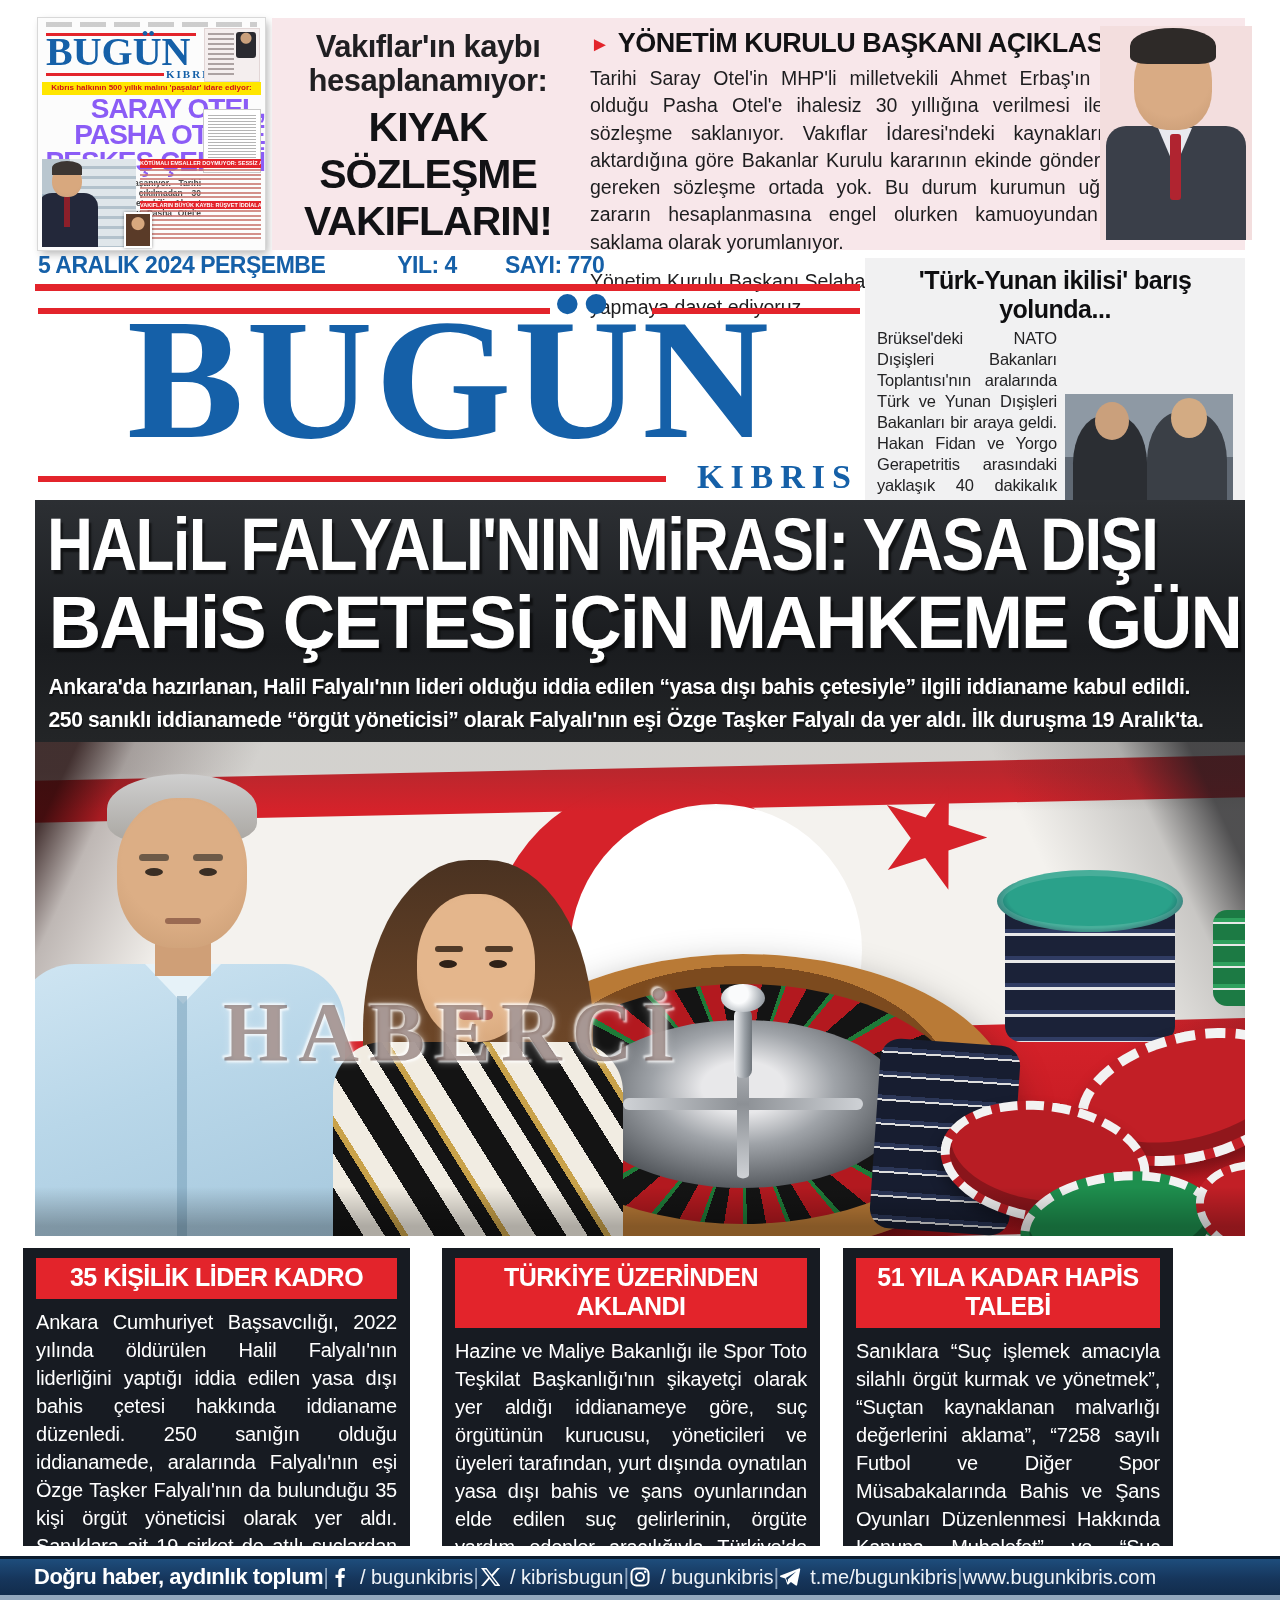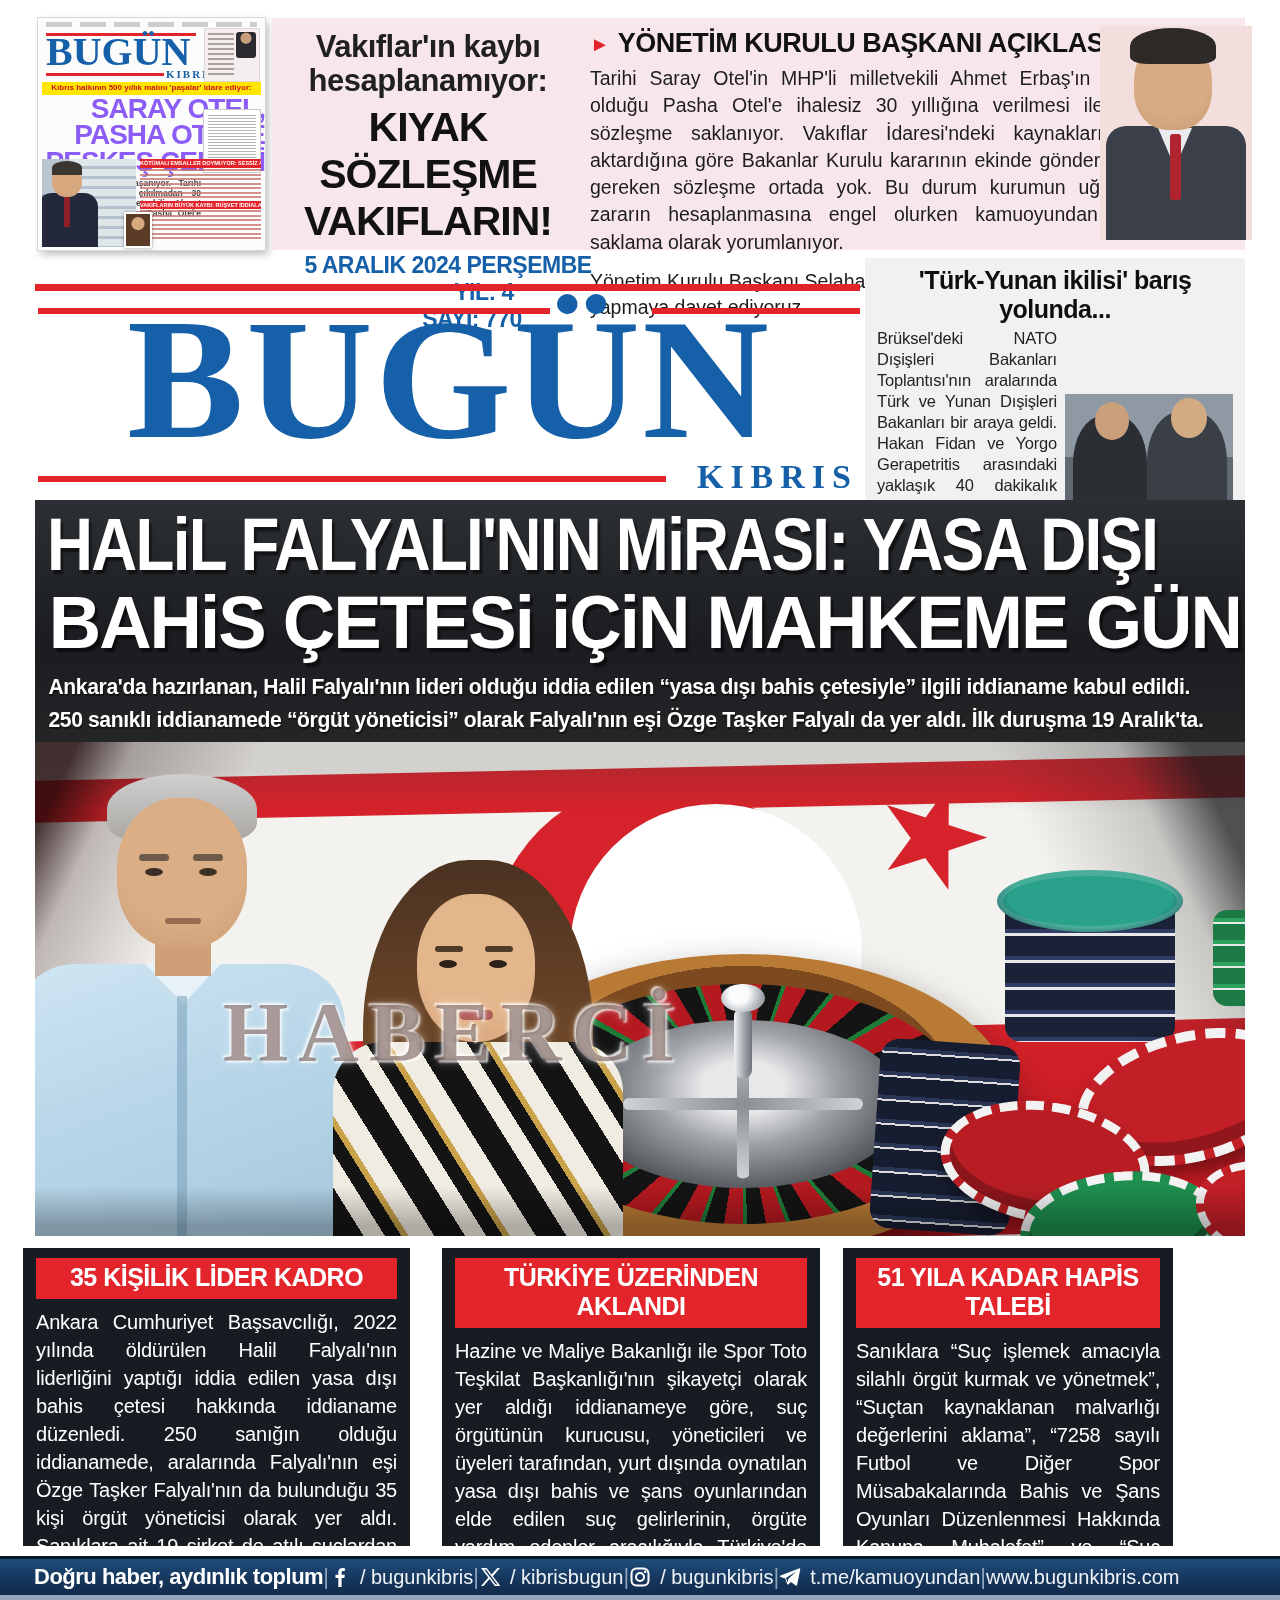--- a/index.html
+++ b/index.html
@@ -61,22 +61,22 @@
   .pr-body2{margin-top:12px;width:500px;font-size:19.5px;color:#1d1d1f;text-align:left;line-height:1.35;}
   .pr-photo{position:absolute;right:-7px;top:8px;width:152px;height:214px;overflow:hidden;background:#f3dede;}
   .prp-head{position:absolute;left:34px;top:12px;width:78px;height:92px;border-radius:46% 46% 42% 42%;
       background:radial-gradient(circle at 48% 42%,#d9ab84 0 58%,#c79a74 100%);}
   .prp-hair{position:absolute;left:30px;top:2px;width:86px;height:36px;border-radius:50% 50% 20% 20%;background:#2e2a28;}
   .prp-body{position:absolute;left:6px;top:100px;width:140px;height:114px;border-radius:20px 20px 0 0;background:#3a3f49;}
   .prp-shirt{position:absolute;left:58px;top:102px;width:34px;height:40px;background:#e9e9ee;clip-path:polygon(0 0,100% 0,50% 100%);}
   .prp-tie{position:absolute;left:70px;top:108px;width:11px;height:66px;background:#b02430;border-radius:3px;}
 
   
-  .dateline{left:38px;top:252px;width:820px;display:flex;align-items:center;color:#1560a8;
-            font-weight:700;font-size:23px;letter-spacing:-0.5px;flex-direction:column;}
+  .dateline{left:38px;top:252px;width:820px;display:flex;align-items:flex-end;color:#1560a8;
+            font-weight:700;font-size:23px;letter-spacing:-0.5px;}
   .dl-year{margin-left:72px;}
   .dl-issue{margin-left:48px;}
   .red-rule{left:35px;top:284px;width:825px;height:7px;background:#e3242b;}
 
   
   .masthead{left:38px;top:292px;width:822px;height:206px;}
   .mh-line-a{position:absolute;top:16px;left:0;width:512px;height:6px;background:#e3242b;}
   .mh-line-b{position:absolute;top:16px;left:614px;width:208px;height:6px;background:#e3242b;}
   .mh-title{position:absolute;left:0;top:-14px;width:822px;text-align:center;
             font-family:"Liberation Serif",serif;font-weight:700;font-size:172px;line-height:1.18;
@@ -418,21 +418,21 @@
       </span>
       <span>/ bugunkibris</span>
     </span>
     <span class="ft-sep">|</span>
     <span class="ft-item">
       <span class="ft-icon">
         <svg width="22" height="22" viewBox="0 0 22 22">
             <path d="M20.5 2.2L1.6 9.6c-.9.4-.9 1.1-.1 1.3l4.8 1.5 1.8 5.6c.2.6.7.8 1.2.4l2.6-2.4 4.9 3.6c.6.3 1.1.1 1.3-.6l3.1-15.3c.2-.9-.3-1.3-.7-1.5zM6.9 12.1l10.3-6.5-8.2 7.6-.3 3.3-1.8-4.4z" fill="#ffffff"></path>
           </svg>
       </span>
-      <span>t.me/kamuoyundan</span>
+      <span>t.me/bugunkibris</span>
     </span>
     <span class="ft-sep">|</span>
     <span class="ft-item">
       <span>www.bugunkibris.com</span>
     </span>
   </div>
 
 </div>
 
 </body></html>

